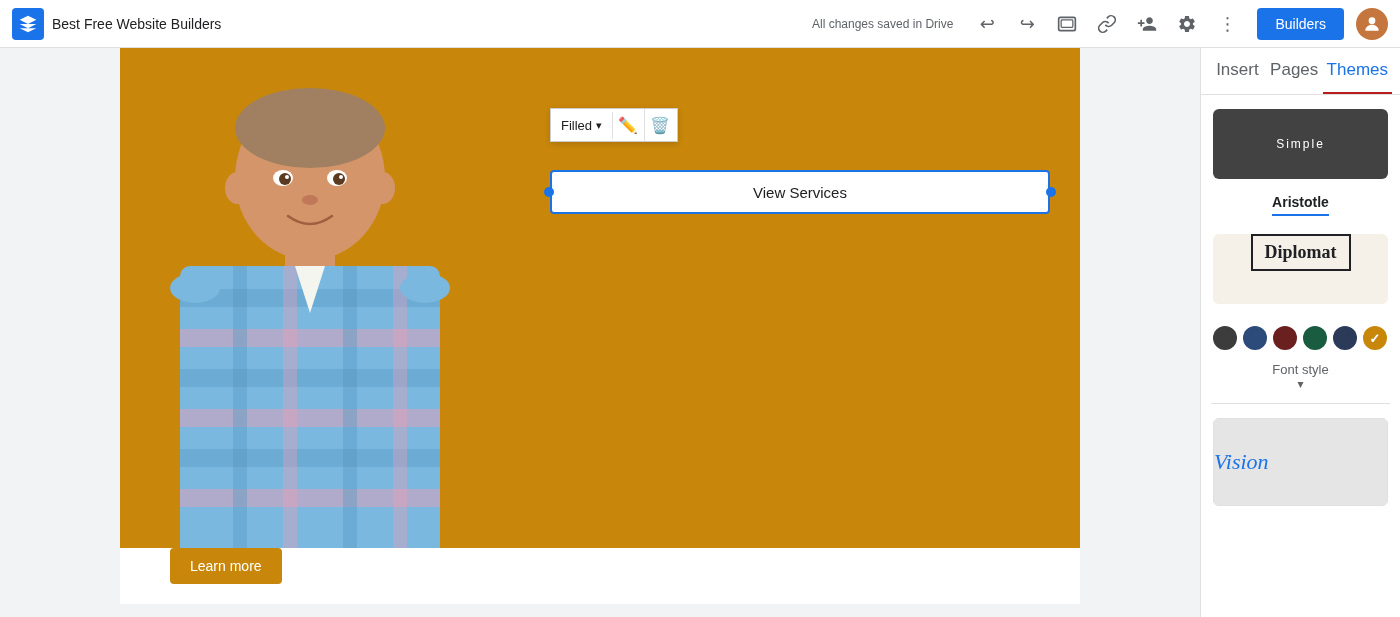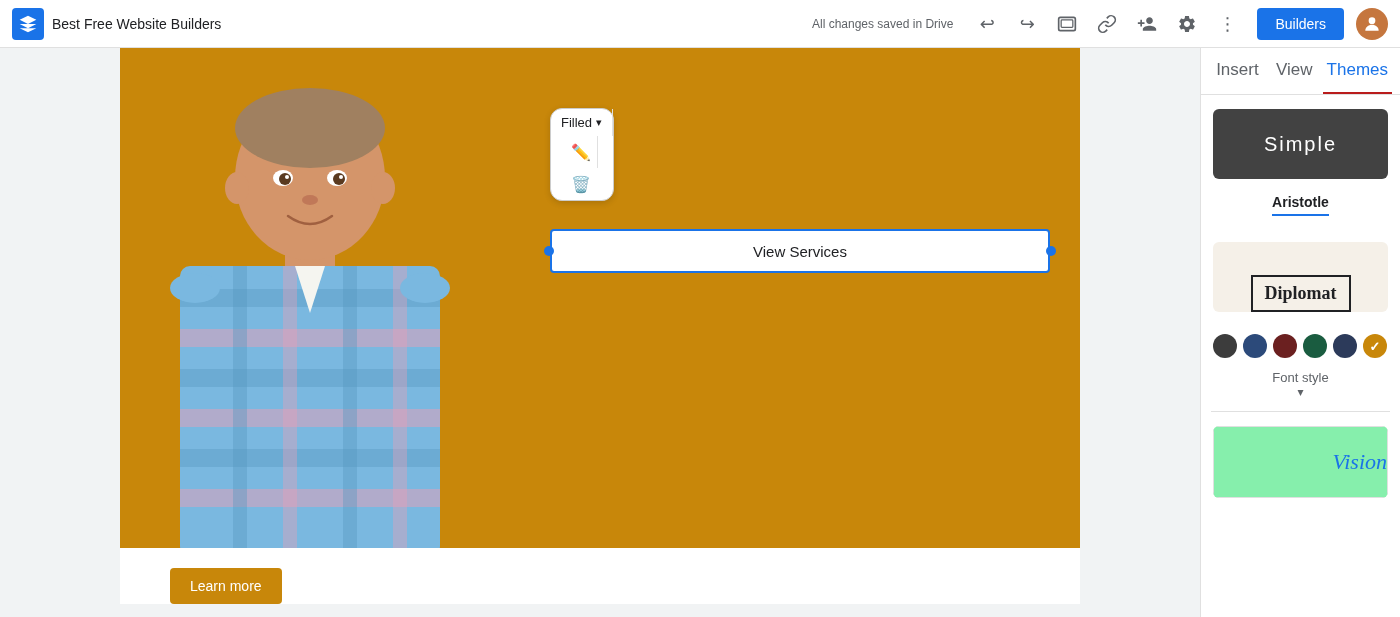--- a/index.html
+++ b/index.html
@@ -141,24 +141,23 @@
       max-width: 480px;
     }
 
     
     .btn-toolbar {
       display: flex;
       align-items: center;
       gap: 0;
       background: #fff;
       border: 1px solid #ccc;
-      border-radius: 12px;
+      border-radius: 0;
       width: fit-content;
       box-shadow: 0 2px 6px rgba(0,0,0,0.15);
-      flex-direction: column;
     }
     .btn-style-select {
       display: flex;
       align-items: center;
       padding: 6px 10px;
       font-size: 13px;
       color: #202124;
       gap: 4px;
       border-right: 1px solid #e0e0e0;
       cursor: pointer;
@@ -211,21 +210,21 @@
       background: #1a73e8;
       border-radius: 50%;
     }
 
     
     .bottom-section {
       width: 100%;
       background: #fff;
       height: 56px;
       display: flex;
-      align-items: flex-end;
+      align-items: flex-start;
       padding: 0 50px;
     }
 
     .learn-more-btn {
       background: #c8870a;
       color: #fff;
       border: none;
       border-radius: 4px;
       padding: 10px 20px;
       font-size: 14px;
@@ -270,21 +269,21 @@
       cursor: pointer;
       border: 2px solid transparent;
     }
     .theme-card-simple {
       background: #424242;
       height: 70px;
       display: flex;
       align-items: center;
       justify-content: center;
       color: #fff;
-      font-size: 20px;
+      font-size: 12px;
       font-weight: 300;
       letter-spacing: 2px;
     }
 
     .theme-label {
       font-size: 14px;
       font-weight: 600;
       color: #202124;
       text-align: center;
       margin: 4px 0 8px;
@@ -296,21 +295,21 @@
     }
     .theme-divider {
       text-align: center;
     }
 
     
     .theme-card-diplomat {
       background: #f5f0e8;
       height: 70px;
       display: flex;
-      align-items: flex-end;
+      align-items: flex-start;
       justify-content: center;
     }
     .diplomat-logo {
       border: 2px solid #202124;
       padding: 6px 12px;
       font-size: 18px;
       font-weight: 700;
       color: #202124;
       font-family: serif;
     }
@@ -353,25 +352,25 @@
       display: flex;
       align-items: center;
       gap: 4px;
       color: #5f6368;
       font-size: 12px;
       cursor: pointer;
     }
 
     
     .theme-card-vision {
-      background: #86efac;
-      height: 72px;
-      display: flex;
-      align-items: center;
-      justify-content: flex-end;
+      background: #e5e5e5;
+      height: 88px;
+      display: flex;
+      align-items: center;
+      justify-content: flex-start;
       border: 1px solid #e0e0e0;
     }
     .vision-text {
       font-size: 22px;
       color: #1a73e8;
       font-style: italic;
       font-family: Georgia, serif;
     }
 
     
@@ -521,34 +520,34 @@
     </div>
   </div>
 
   <div class="right-panel">
 
     <div class="panel-tabs">
       <div class="panel-tab">
         <span>Insert</span>
       </div>
       <div class="panel-tab">
-        <span>View</span>
+        <span>Pages</span>
       </div>
       <div class="panel-tab active">
         <span>Themes</span>
       </div>
     </div>
 
     <div class="theme-card">
       <div class="theme-card-simple">
         <span>Simple</span>
       </div>
     </div>
 
-    <div style="text-align:center; margin-bottom: 12px;">
+    <div style="text-align:center; margin-bottom: 4px;">
       <div class="theme-divider">
         <span class="theme-label">
           <span class="theme-label-underline">Aristotle</span>
         </span>
       </div>
     </div>
 
     <div class="theme-card">
       <div class="theme-card-diplomat">
         <span class="diplomat-logo">Diplomat</span>

